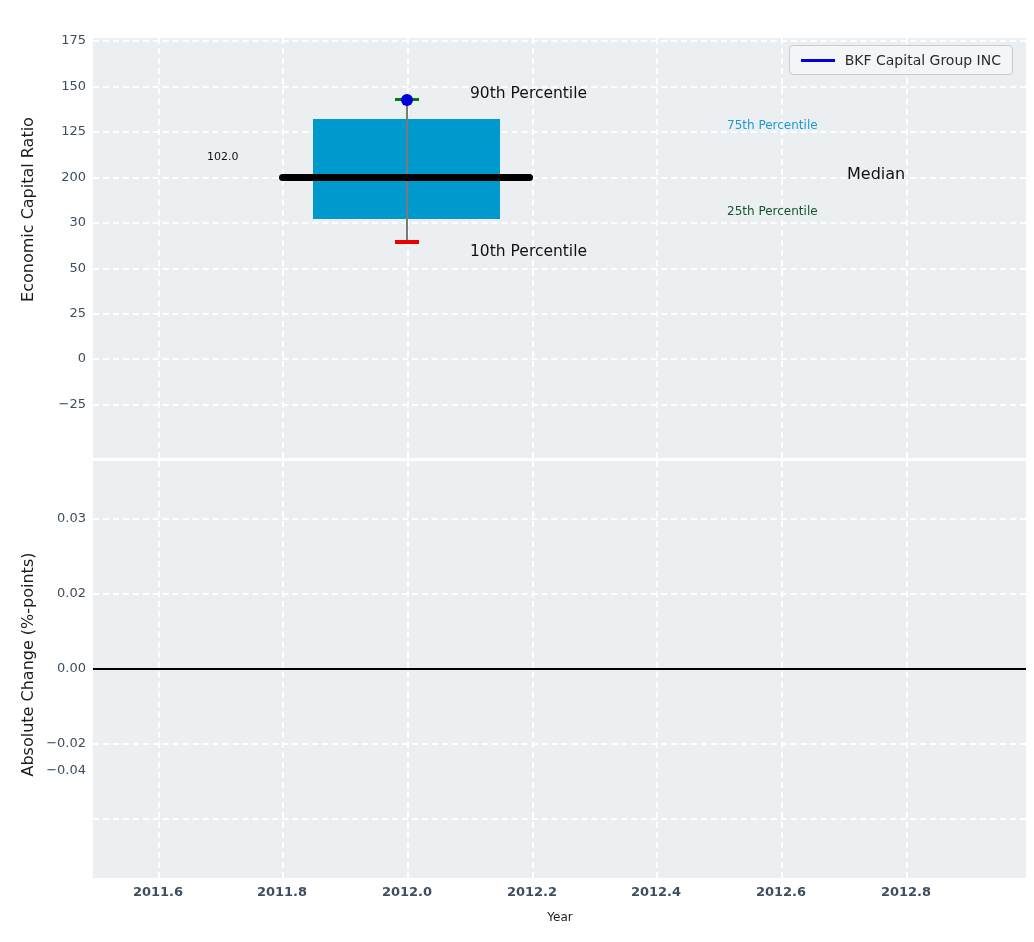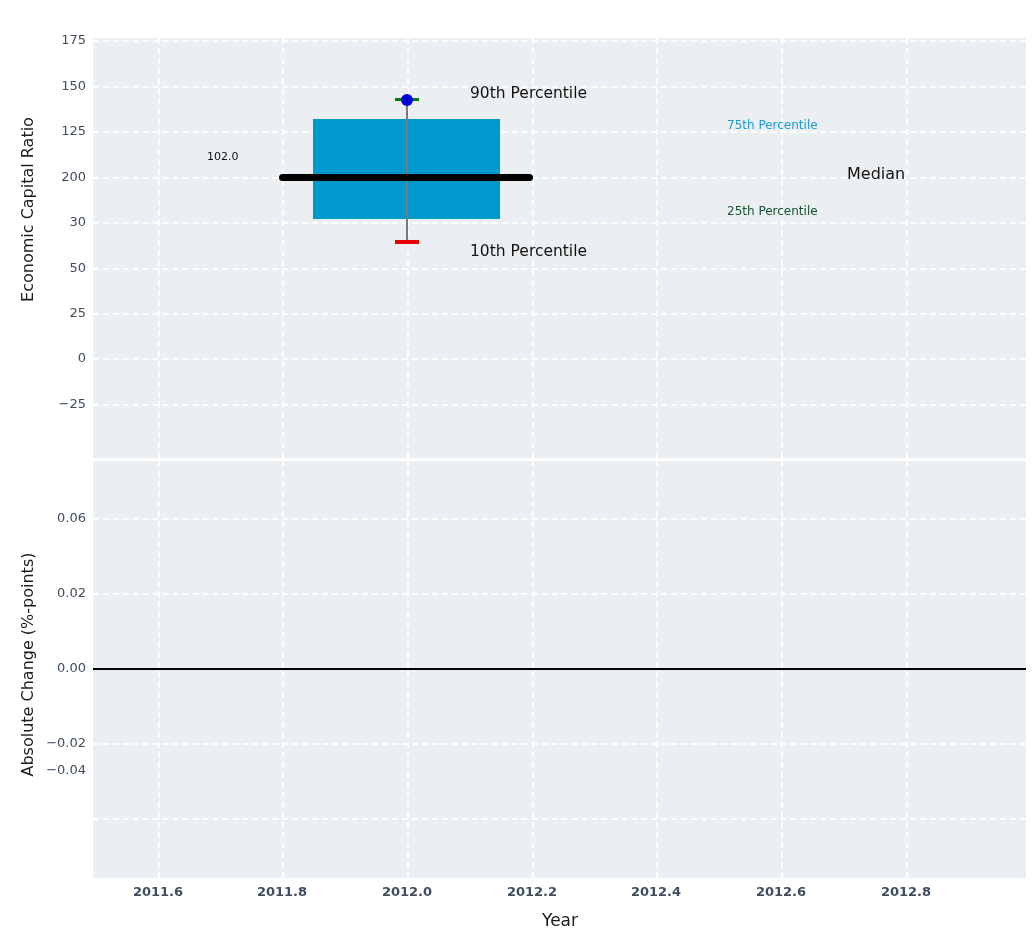--- a/index.html
+++ b/index.html
@@ -26,21 +26,21 @@
     font-size:13px; color:#3E4D5F; line-height:18px;font-weight:bold;
   }
   .axis-label {
     position:absolute; width:300px; text-align:center; font-size:16px; color:#1c1c1c;
     transform:rotate(-90deg);
   }
   .axis-label.top    { left:-123px; top:200px; }
   .axis-label.bottom { left:-123px; top:655px; }
   .xaxis-label {
     position:absolute; left:520px; top:910px; width:80px; text-align:center;
-    font-size:17px; color:#1c1c1c;
+    font-size:12px; color:#1c1c1c;
   }
   
   .iqr-box  { position:absolute; left:220px; top:81px; width:187px; height:100px; background:#0099CD; }
   .median-line { position:absolute; left:186px; top:136px; width:254px; height:7px; background:#000000; border-radius:3.5px; }
   .whisker  { position:absolute; left:313px; top:62px; width:2px; height:142px; background:#7a7a7a; }
   .cap-upper{ position:absolute; left:302px; top:60px; width:24px; height:3px; background:#008000; }
   .cap-lower{ position:absolute; left:302px; top:202px; width:24px; height:4px; background:#E80000; }
   .marker-dot{ position:absolute; left:308px; top:56px; width:12px; height:12px; border-radius:50%; background:#0000DD; }
   .ann { position:absolute; color:#111111; white-space:nowrap; }
   .ann-90  { left:377px; top:46px;  font-size:15.5px; }
@@ -89,20 +89,24 @@
     <div class="median-line"></div>
     <div class="marker-dot"></div>
 
     <div class="ann ann-90">90th Percentile</div>
     <div class="ann ann-10">10th Percentile</div>
     <div class="ann ann-val">102.0</div>
     <div class="ann ann-75">75th Percentile</div>
     <div class="ann ann-med">Median</div>
     <div class="ann ann-25">25th Percentile</div>
 
+    <div class="legend">
+      <div class="legend-line"></div>
+      <div class="legend-text">BKF Capital Group INC</div>
+    </div>
   </div>
 
   <div class="plot plot-bottom">
     <div class="gv" style="left:65px"></div>
     <div class="gv" style="left:189px"></div>
     <div class="gv" style="left:314px"></div>
     <div class="gv" style="left:439px"></div>
     <div class="gv" style="left:563px"></div>
     <div class="gv" style="left:688px"></div>
     <div class="gv" style="left:813px"></div>
@@ -116,21 +120,21 @@
   <div class="ytick" style="top:32px">175</div>
   <div class="ytick" style="top:78px">150</div>
   <div class="ytick" style="top:123px">125</div>
   <div class="ytick" style="top:169px">200</div>
   <div class="ytick" style="top:214px">30</div>
   <div class="ytick" style="top:260px">50</div>
   <div class="ytick" style="top:305px">25</div>
   <div class="ytick" style="top:350px">0</div>
   <div class="ytick" style="top:396px">−25</div>
 
-  <div class="ytick" style="top:510px">0.06</div>
+  <div class="ytick" style="top:510px">0.03</div>
   <div class="ytick" style="top:585px">0.02</div>
   <div class="ytick" style="top:660px">0.00</div>
   <div class="ytick" style="top:735px">−0.02</div>
   <div class="ytick" style="top:762px">−0.04</div>
 
   <div class="xtick" style="left:123px">2011.6</div>
   <div class="xtick" style="left:247px">2011.8</div>
   <div class="xtick" style="left:372px">2012.0</div>
   <div class="xtick" style="left:497px">2012.2</div>
   <div class="xtick" style="left:621px">2012.4</div>

